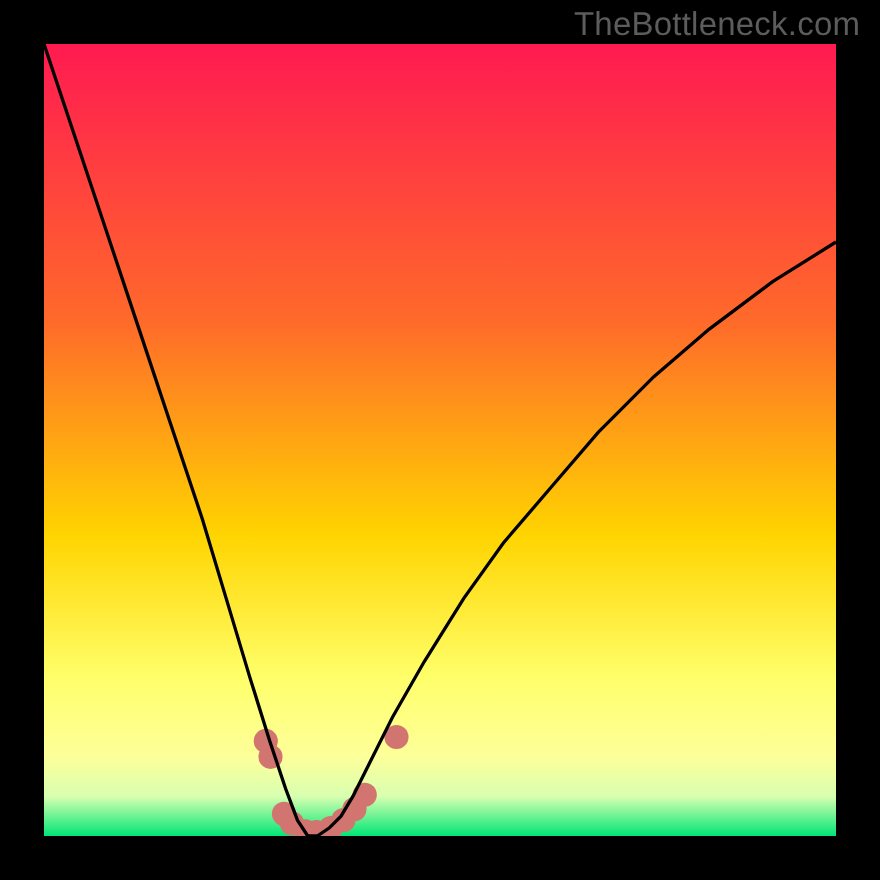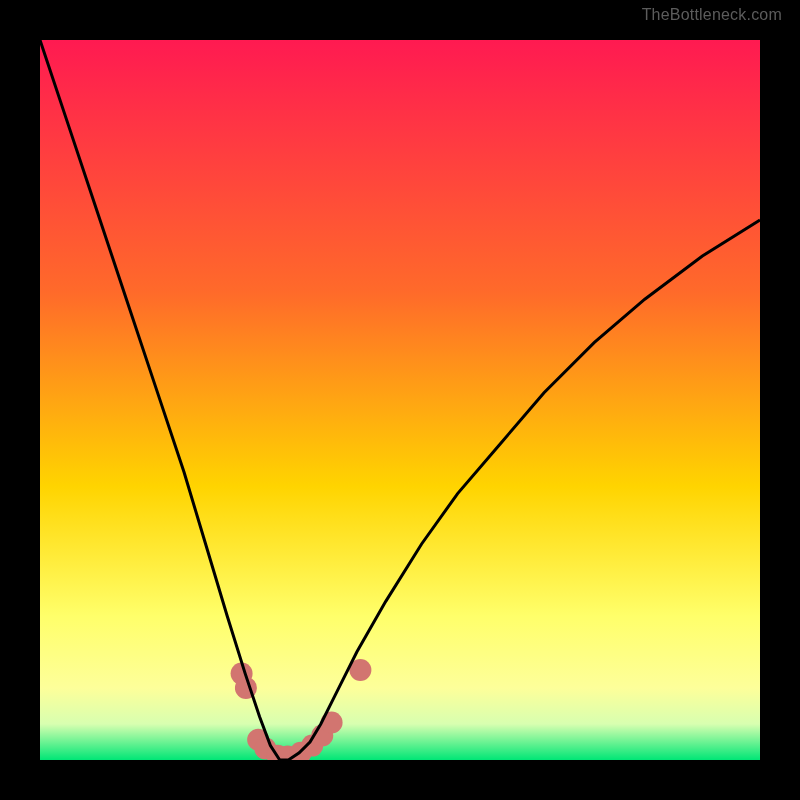--- a/index.html
+++ b/index.html
@@ -38,21 +38,21 @@
     left: 0;
     top: 0;
     width: 100%;
     height: 100%;
   }
   .watermark {
     position: absolute;
     top: 6px;
     right: 18px;
     font-family: Arial, Helvetica, sans-serif;
-    font-size: 16px;
+    font-size: 30px;
     color: #5c5c5c;
     letter-spacing: 0.2px;
   }
 </style>
 </head>
 <body>
 
 <div class="frame">
 
   <div class="plot-area">

